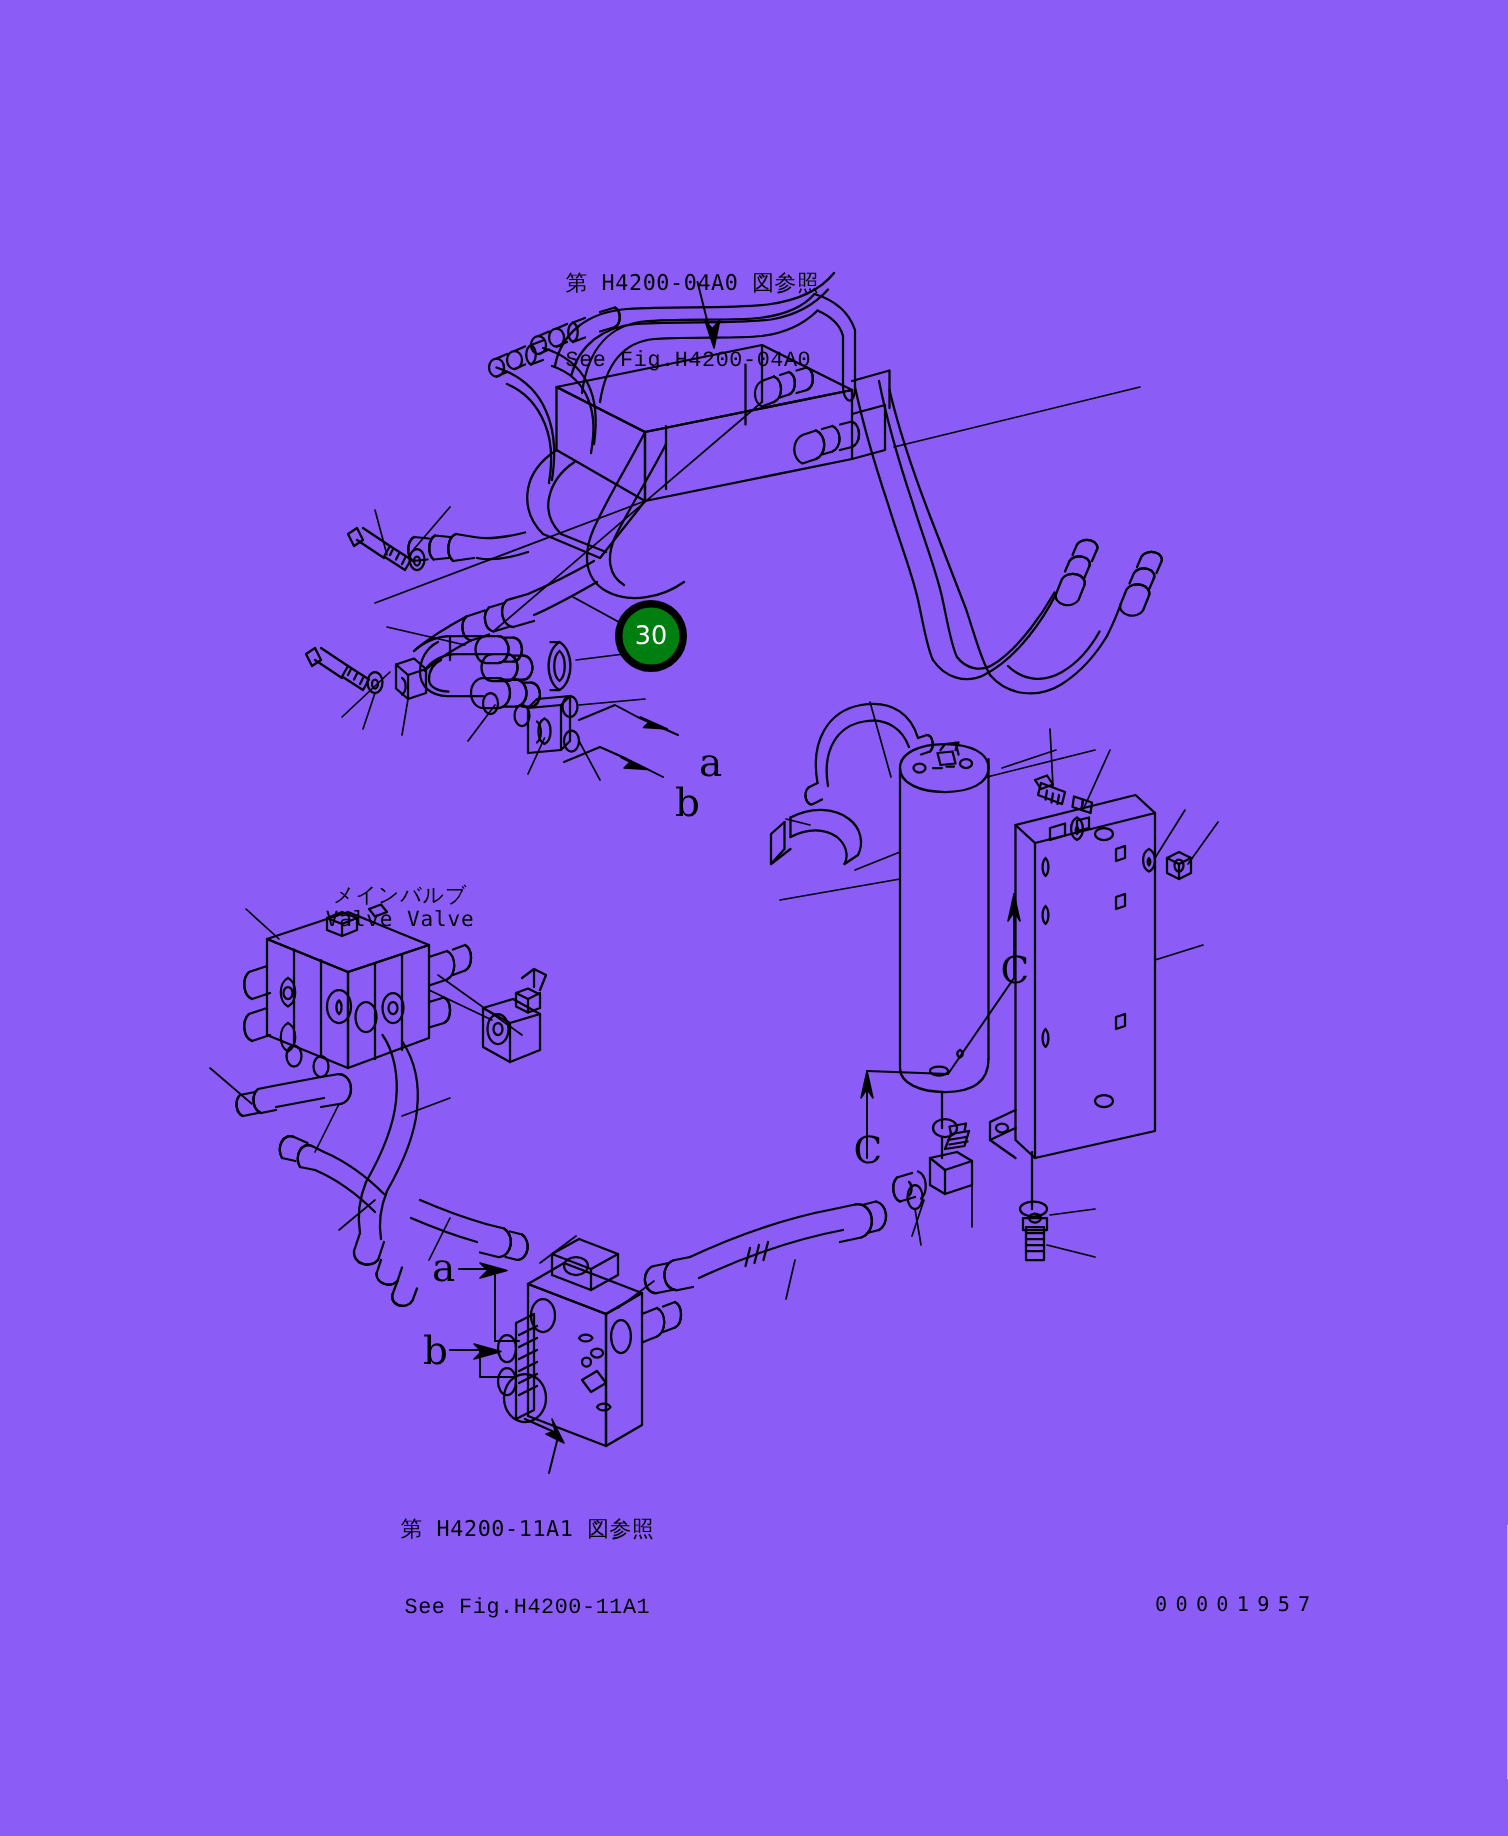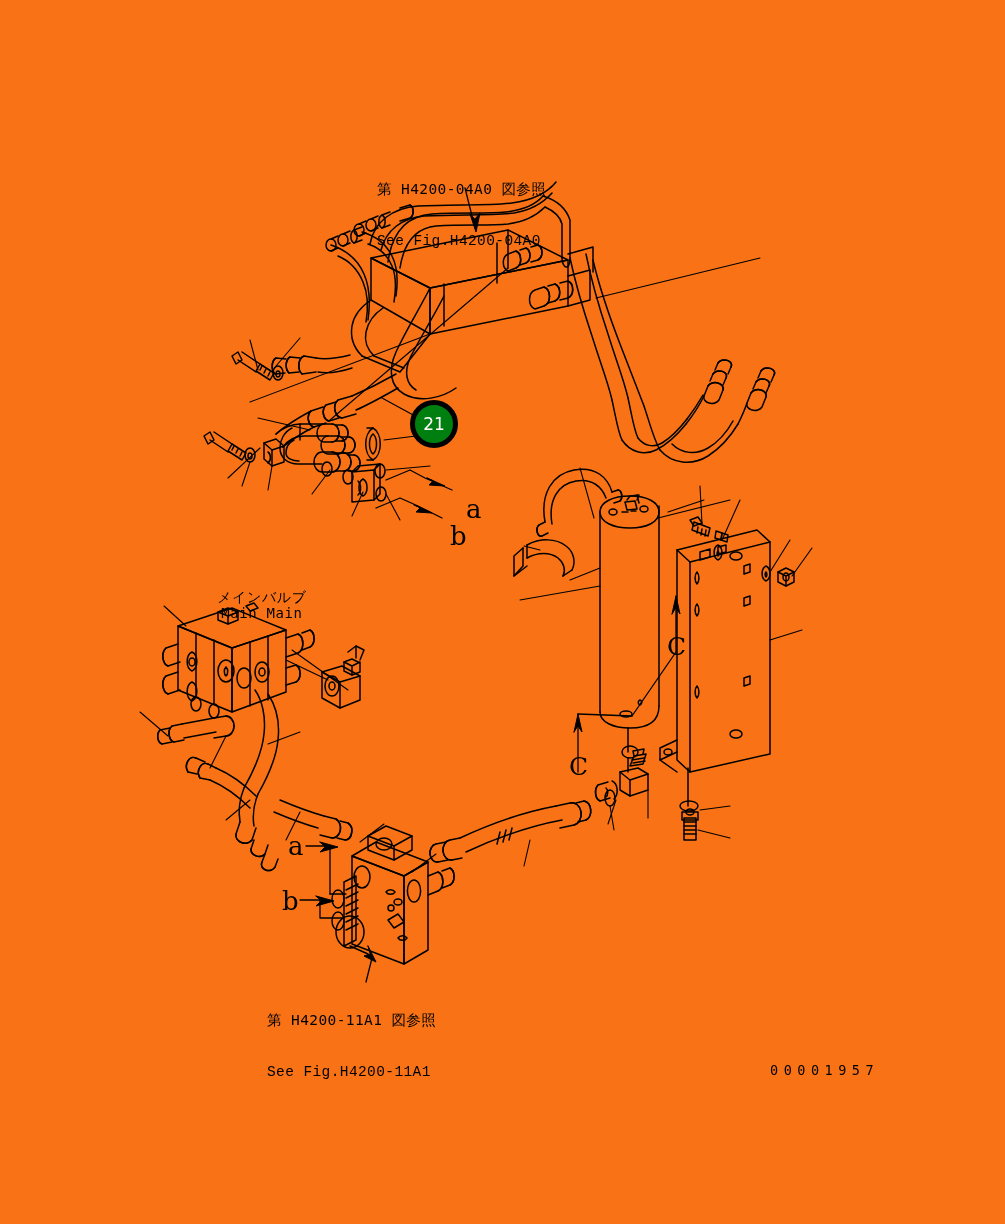--- a/index.html
+++ b/index.html
@@ -9,21 +9,21 @@
     background: #ffffff;
   }
   body {
     font-family: "Liberation Mono", "DejaVu Sans Mono", monospace;
     color: #000000;
   }
   #page {
     position: relative;
     width: 1005px;
     height: 1224px;
-    background: #f97316;
+    background: #8b5cf6;
     overflow: hidden;
   }
   #artboard {
     position: absolute;
     left: 0; top: 0;
     width: 1005px;
     height: 1224px;
   }
   .lbl {
     position: absolute;
@@ -583,35 +583,35 @@
     </g>
   </svg>
 
   <div class="lbl ref-label" style="left:377px; top:147px;">
     <span class="jp">第 H4200-04A0 図参照</span>
     <span class="en">See Fig.H4200-04A0</span>
   </div>
 
   <div class="lbl mainvalve-label" style="left:181px; top:572px;">
     <span class="jp">メインバルブ</span>
-    <span class="en">Main Main</span>
+    <span class="en">Valve Valve</span>
   </div>
 
-  <div class="lbl ref-label" style="left:267px; top:978px;">
+  <div class="lbl ref-label" style="left:267px; top:978px;text-align:center;">
     <span class="jp">第 H4200-11A1 図参照</span>
     <span class="en">See Fig.H4200-11A1</span>
   </div>
 
   <div class="lbl item-letter" style="left:466px; top:494px;">a</div>
   <div class="lbl item-letter" style="left:450px; top:521px;">b</div>
   <div class="lbl item-letter" style="left:288px; top:831px;">a</div>
   <div class="lbl item-letter" style="left:282px; top:886px;">b</div>
 
   <div class="lbl section-letter" style="left:569px; top:752px;">C</div>
   <div class="lbl section-letter" style="left:667px; top:632px;">C</div>
 
   <div class="callout" id="callout-21" style="left: 410px; top: 400px; width: 48px; height: 48px; background: rgb(0, 127, 17); border-color: rgb(0, 0, 0); color: rgb(255, 255, 255);">
-    <span>21</span>
+    <span>30</span>
   </div>
 
   <div class="lbl drawing-no" style="left:770px; top:1063px;">00001957</div>
 
 </div>
 
 </body></html>

